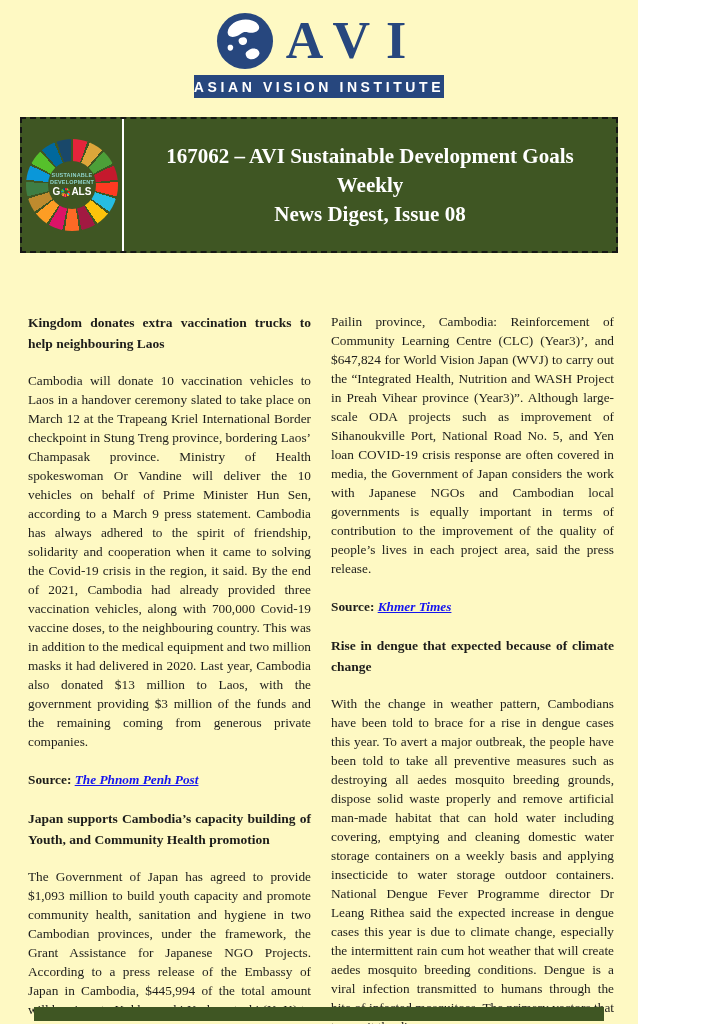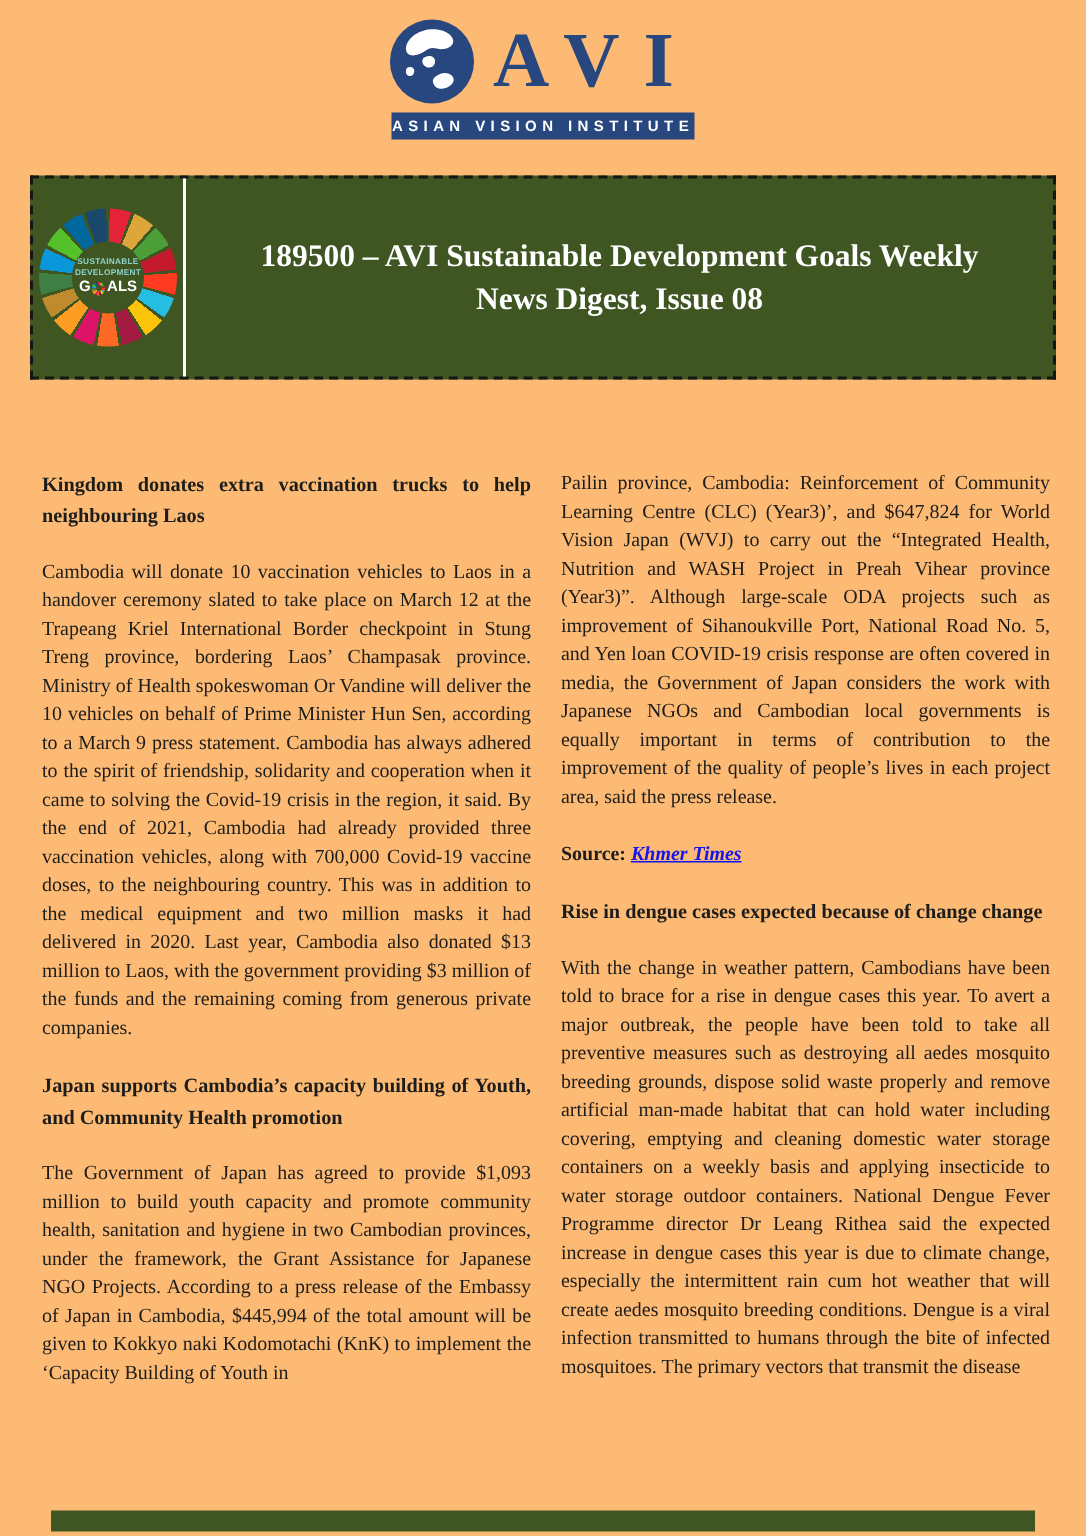--- a/index.html
+++ b/index.html
@@ -1,25 +1,25 @@
 <!DOCTYPE html>
 <html><head>
 <meta charset="utf-8">
 <style>
   html,body{margin:0;padding:0;background:#fff;}
   body{width:724px;height:1024px;font-family:"Liberation Serif",serif;}
-  .page{position:relative;width:724px;height:1024px;background:#fdba74;overflow:hidden;}
+  .page{position:relative;width:638px;height:1024px;background:#fef9c3;overflow:hidden;}
 
   
   .logo-wrap{position:absolute;top:12px;left:0;width:100%;display:flex;flex-direction:column;align-items:center;}
   .logo-row{display:flex;align-items:center;gap:8px;}
   .globe{width:58px;height:58px;display:block;}
   .avi-text{font-family:"Liberation Serif",serif;font-size:52px;font-weight:bold;color:#27477E;letter-spacing:16px;line-height:1;margin-left:4px;}
   .institute-bar{margin-top:5px;background:#27477E;color:#fff;font-family:"Liberation Sans",sans-serif;
-    font-size:10px;font-weight:bold;letter-spacing:3.6px;padding:4px 0 3px;white-space:nowrap;}
+    font-size:14px;font-weight:bold;letter-spacing:3.6px;padding:4px 0 3px;white-space:nowrap;}
 
   
   .masthead{position:absolute;left:20px;right:20px;top:117px;height:136px;background:#3F5623;
     border:2px dashed #161616;box-sizing:border-box;display:flex;}
   .masthead-logo{width:100px;display:flex;align-items:center;justify-content:center;}
   .masthead-divider{width:2px;background:#fff;}
   .masthead-text{flex:1;display:flex;flex-direction:column;justify-content:center;text-align:center;color:#fff;padding:4px 10px;}
   .m-title{font-size:21px;font-weight:bold;line-height:29px;}
   .m-sub{font-size:19px;font-weight:bold;line-height:29px;}
 
@@ -72,34 +72,35 @@
           <span class="sdg-goals">
               <span>G</span>
               <span class="goals-o" style="background: conic-gradient(rgb(63, 86, 35) 0deg, rgb(63, 86, 35) 0deg, rgb(229, 36, 59) 0deg, rgb(229, 36, 59) 21.1765deg, rgb(63, 86, 35) 21.1765deg, rgb(63, 86, 35) 21.1765deg, rgb(63, 86, 35) 21.1765deg, rgb(63, 86, 35) 21.1765deg, rgb(221, 166, 58) 21.1765deg, rgb(221, 166, 58) 42.3529deg, rgb(63, 86, 35) 42.3529deg, rgb(63, 86, 35) 42.3529deg, rgb(63, 86, 35) 42.3529deg, rgb(63, 86, 35) 42.3529deg, rgb(76, 159, 56) 42.3529deg, rgb(76, 159, 56) 63.5294deg, rgb(63, 86, 35) 63.5294deg, rgb(63, 86, 35) 63.5294deg, rgb(63, 86, 35) 63.5294deg, rgb(63, 86, 35) 63.5294deg, rgb(197, 25, 45) 63.5294deg, rgb(197, 25, 45) 84.7059deg, rgb(63, 86, 35) 84.7059deg, rgb(63, 86, 35) 84.7059deg, rgb(63, 86, 35) 84.7059deg, rgb(63, 86, 35) 84.7059deg, rgb(255, 58, 33) 84.7059deg, rgb(255, 58, 33) 105.882deg, rgb(63, 86, 35) 105.882deg, rgb(63, 86, 35) 105.882deg, rgb(63, 86, 35) 105.882deg, rgb(63, 86, 35) 105.882deg, rgb(38, 189, 226) 105.882deg, rgb(38, 189, 226) 127.059deg, rgb(63, 86, 35) 127.059deg, rgb(63, 86, 35) 127.059deg, rgb(63, 86, 35) 127.059deg, rgb(63, 86, 35) 127.059deg, rgb(252, 195, 11) 127.059deg, rgb(252, 195, 11) 148.235deg, rgb(63, 86, 35) 148.235deg, rgb(63, 86, 35) 148.235deg, rgb(63, 86, 35) 148.235deg, rgb(63, 86, 35) 148.235deg, rgb(162, 25, 66) 148.235deg, rgb(162, 25, 66) 169.412deg, rgb(63, 86, 35) 169.412deg, rgb(63, 86, 35) 169.412deg, rgb(63, 86, 35) 169.412deg, rgb(63, 86, 35) 169.412deg, rgb(253, 105, 37) 169.412deg, rgb(253, 105, 37) 190.588deg, rgb(63, 86, 35) 190.588deg, rgb(63, 86, 35) 190.588deg, rgb(63, 86, 35) 190.588deg, rgb(63, 86, 35) 190.588deg, rgb(221, 19, 103) 190.588deg, rgb(221, 19, 103) 211.765deg, rgb(63, 86, 35) 211.765deg, rgb(63, 86, 35) 211.765deg, rgb(63, 86, 35) 211.765deg, rgb(63, 86, 35) 211.765deg, rgb(253, 157, 36) 211.765deg, rgb(253, 157, 36) 232.941deg, rgb(63, 86, 35) 232.941deg, rgb(63, 86, 35) 232.941deg, rgb(63, 86, 35) 232.941deg, rgb(63, 86, 35) 232.941deg, rgb(191, 139, 46) 232.941deg, rgb(191, 139, 46) 254.118deg, rgb(63, 86, 35) 254.118deg, rgb(63, 86, 35) 254.118deg, rgb(63, 86, 35) 254.118deg, rgb(63, 86, 35) 254.118deg, rgb(63, 126, 68) 254.118deg, rgb(63, 126, 68) 275.294deg, rgb(63, 86, 35) 275.294deg, rgb(63, 86, 35) 275.294deg, rgb(63, 86, 35) 275.294deg, rgb(63, 86, 35) 275.294deg, rgb(10, 151, 217) 275.294deg, rgb(10, 151, 217) 296.471deg, rgb(63, 86, 35) 296.471deg, rgb(63, 86, 35) 296.471deg, rgb(63, 86, 35) 296.471deg, rgb(63, 86, 35) 296.471deg, rgb(86, 192, 43) 296.471deg, rgb(86, 192, 43) 317.647deg, rgb(63, 86, 35) 317.647deg, rgb(63, 86, 35) 317.647deg, rgb(63, 86, 35) 317.647deg, rgb(63, 86, 35) 317.647deg, rgb(0, 104, 157) 317.647deg, rgb(0, 104, 157) 338.824deg, rgb(63, 86, 35) 338.824deg, rgb(63, 86, 35) 338.824deg, rgb(63, 86, 35) 338.824deg, rgb(63, 86, 35) 338.824deg, rgb(25, 72, 106) 338.824deg, rgb(25, 72, 106) 360deg, rgb(63, 86, 35) 360deg, rgb(63, 86, 35) 360deg);"></span>
               <span>ALS</span>
             </span>
         </div>
       </div>
     </div>
     <div class="masthead-divider"></div>
     <div class="masthead-text">
-      <div class="m-title">189500 – AVI Sustainable Development Goals Weekly</div>
+      <div class="m-title">167062 – AVI Sustainable Development Goals Weekly</div>
       <div class="m-title">News Digest, Issue 08</div>
     </div>
   </section>
 
   <main class="columns">
     <div class="col">
       <h2>Kingdom donates extra vaccination trucks to help neighbouring Laos</h2>
       <p>Cambodia will donate 10 vaccination vehicles to Laos in a handover ceremony slated to take place on March 12 at the Trapeang Kriel International Border checkpoint in Stung Treng province, bordering Laos’ Champasak province. Ministry of Health spokeswoman Or Vandine will deliver the 10 vehicles on behalf of Prime Minister Hun Sen, according to a March 9 press statement. Cambodia has always adhered to the spirit of friendship, solidarity and cooperation when it came to solving the Covid-19 crisis in the region, it said. By the end of 2021, Cambodia had already provided three vaccination vehicles, along with 700,000 Covid-19 vaccine doses, to the neighbouring country. This was in addition to the medical equipment and two million masks it had delivered in 2020. Last year, Cambodia also donated $13 million to Laos, with the government providing $3 million of the funds and the remaining coming from generous private companies.</p>
+      <p class="source"><span>Source:</span> <a class="src-link">The Phnom Penh Post</a></p>
       <h2 class="spaced">Japan supports Cambodia’s capacity building of Youth, and Community Health promotion</h2>
       <p>The Government of Japan has agreed to provide $1,093 million to build youth capacity and promote community health, sanitation and hygiene in two Cambodian provinces, under the framework, the Grant Assistance for Japanese NGO Projects. According to a press release of the Embassy of Japan in Cambodia, $445,994 of the total amount will be given to Kokkyo naki Kodomotachi (KnK) to implement the ‘Capacity Building of Youth in</p>
     </div>
     <div class="col">
       <p>Pailin province, Cambodia: Reinforcement of Community Learning Centre (CLC) (Year3)’, and $647,824 for World Vision Japan (WVJ) to carry out the “Integrated Health, Nutrition and WASH Project in Preah Vihear province (Year3)”. Although large-scale ODA projects such as improvement of Sihanoukville Port, National Road No. 5, and Yen loan COVID-19 crisis response are often covered in media, the Government of Japan considers the work with Japanese NGOs and Cambodian local governments is equally important in terms of contribution to the improvement of the quality of people’s lives in each project area, said the press release.</p>
       <p class="source"><span>Source:</span> <a class="src-link">Khmer Times</a></p>
-      <h2 class="spaced">Rise in dengue cases expected because of change change</h2>
+      <h2 class="spaced">Rise in dengue that expected because of climate change</h2>
       <p>With the change in weather pattern, Cambodians have been told to brace for a rise in dengue cases this year. To avert a major outbreak, the people have been told to take all preventive measures such as destroying all aedes mosquito breeding grounds, dispose solid waste properly and remove artificial man-made habitat that can hold water including covering, emptying and cleaning domestic water storage containers on a weekly basis and applying insecticide to water storage outdoor containers. National Dengue Fever Programme director Dr Leang Rithea said the expected increase in dengue cases this year is due to climate change, especially the intermittent rain cum hot weather that will create aedes mosquito breeding conditions. Dengue is a viral infection transmitted to humans through the bite of infected mosquitoes. The primary vectors that transmit the disease</p>
     </div>
   </main>
 
   <footer class="footer-bar"></footer>
 </div>
 
 </body></html>

